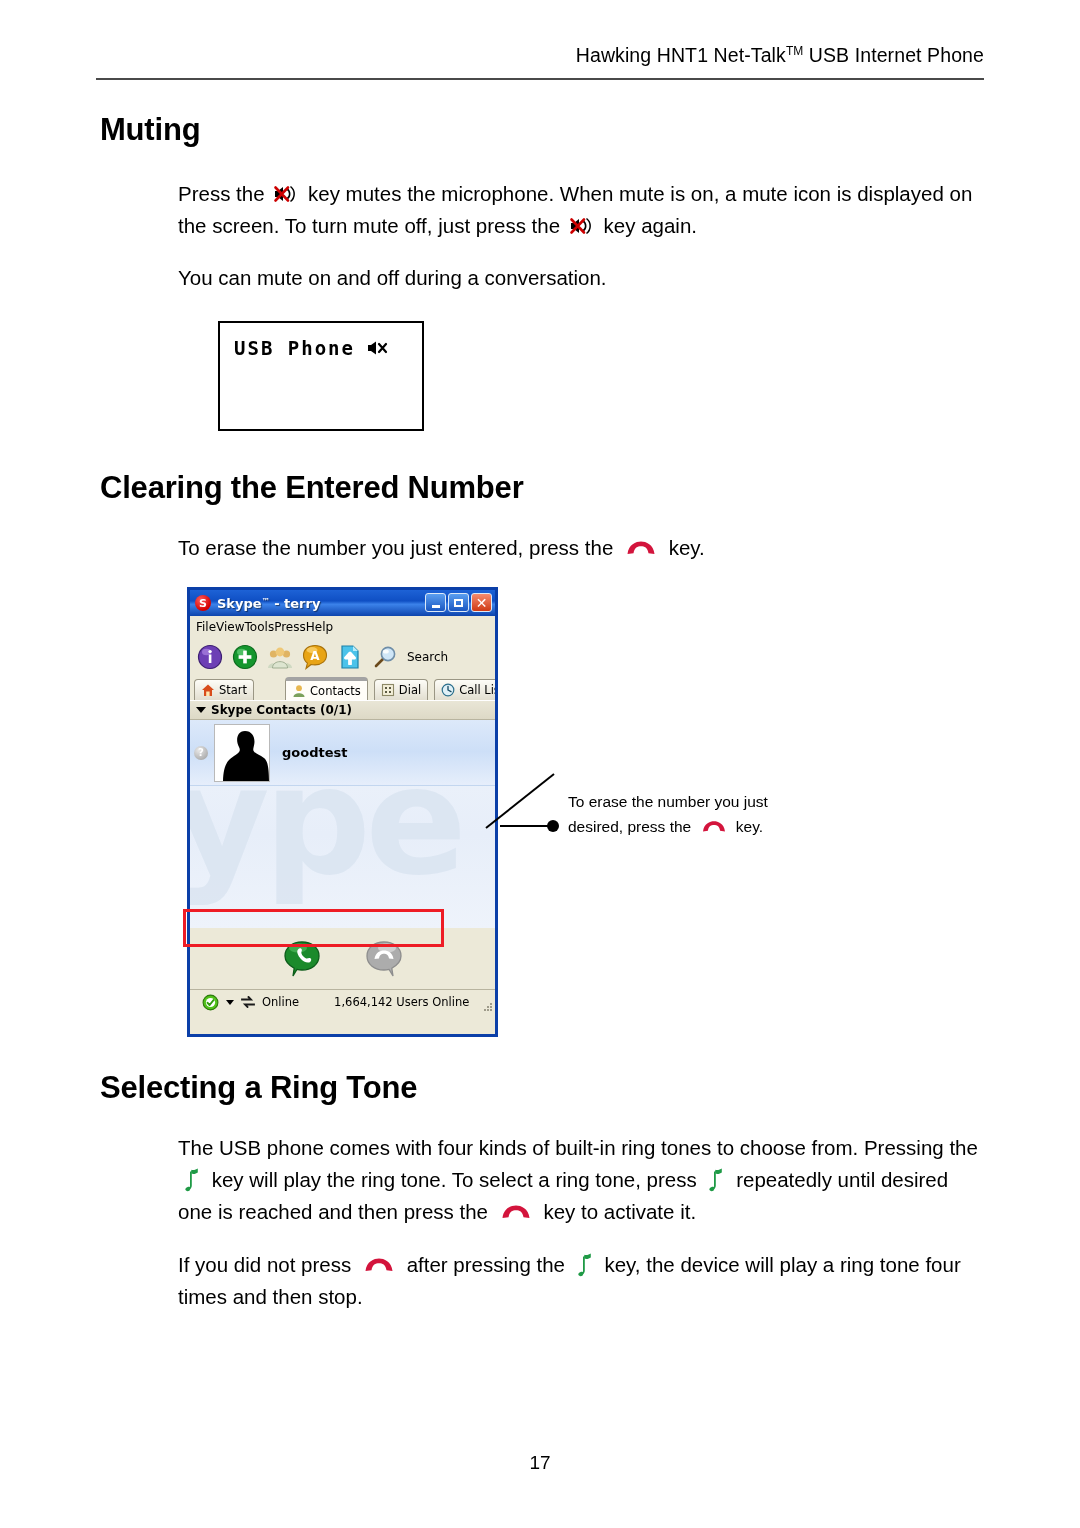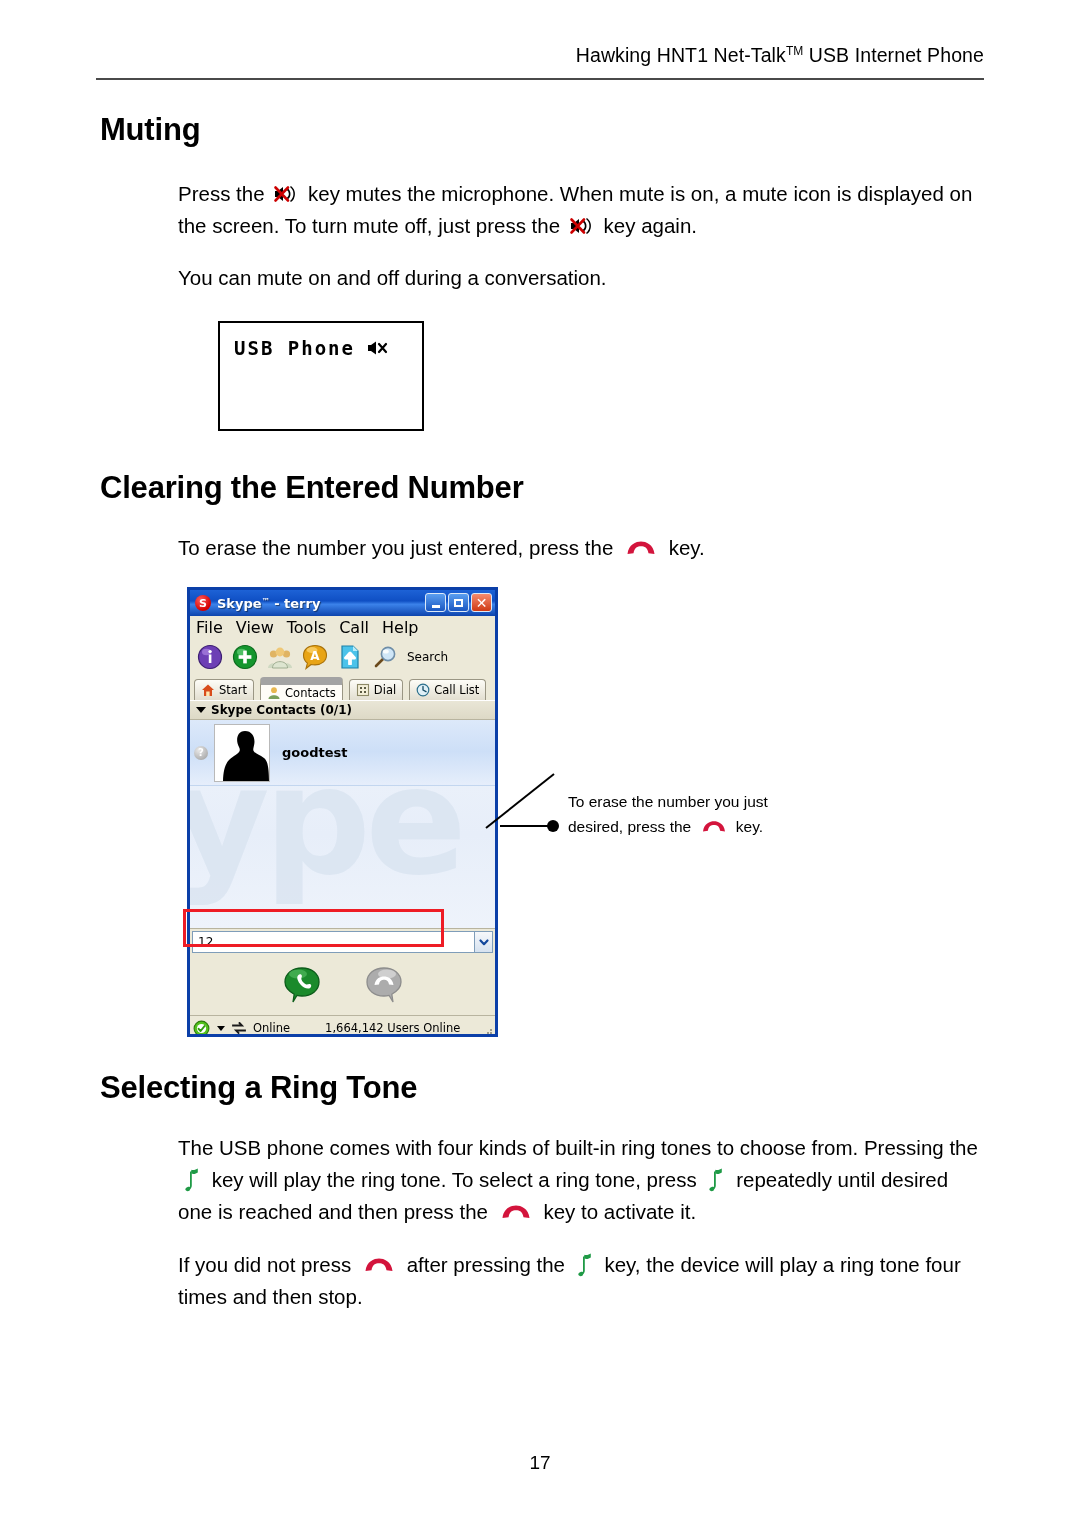--- a/index.html
+++ b/index.html
@@ -117,22 +117,22 @@
   .sk-btn.max { align-items: center; padding: 0; }
   .sk-btn.max i { width: 9px; height: 8px; background: transparent; border: 2px solid #fff; }
   .sk-btn.close {
     background: linear-gradient(to bottom,#f58b6e,#cf3a14);
     align-items: center; padding: 0; color: #fff;
     font-size: 14px; font-weight: bold; line-height: 1;
   }
 
   .sk-menu {
     height: 22px; background: #ece9d8;
-    display: flex; align-items: center; padding-left: 6px; gap: 13px;
-    font-size: 16px; color: #000;
+    display: flex; align-items: center; padding-left: 6px; 
+    font-size: 12px; color: #000;
   }
   .sk-toolbar {
     height: 38px; background: #ece9d8;
     display: flex; align-items: center; padding-left: 7px; gap: 9px;
   }
   .tb-ico { width: 26px; height: 26px; flex: 0 0 auto; }
   .tb-search-label { font-size: 12px; margin-left: 0; }
 
   .sk-tabs {
     height: 24px; background: #ece9d8; display: flex; align-items: flex-end;
@@ -140,21 +140,22 @@
   }
   .sk-tab {
     height: 21px; display: flex; align-items: center; gap: 4px;
     padding: 0 6px; font-size: 11.5px;
     background: linear-gradient(to bottom,#fdfcf7,#e2ded0);
     border: 1px solid #9a9684; border-bottom: none;
     border-radius: 4px 4px 0 0; white-space: nowrap;
   }
   .sk-tab.active {
     background: #fffdf8; height: 23px; font-weight: normal;
-    border-top: 8px solid #a3a3a3;
+    border-top: 4px solid #a3a3a3;
+    margin-left: 25px;
   }
   .tab-ico { width: 14px; height: 14px; flex: 0 0 auto; }
 
   .sk-group {
     height: 20px; background: linear-gradient(to bottom,#e9e6d6,#ddd9c6);
     border-top: 1px solid #fff; border-bottom: 1px solid #b8b49f;
     display: flex; align-items: center; padding-left: 6px; gap: 5px;
     font-size: 12px; font-weight: bold;
   }
   .caret-down {
@@ -211,21 +212,21 @@
     display: flex; align-items: center; justify-content: center;
   }
   .sk-callbar {
     height: 62px; background: #ece9d8;
     display: flex; align-items: center; justify-content: center; gap: 44px;
     border-bottom: 1px solid #b8b49f;
   }
   .btn-call, .btn-hang { width: 38px; height: 38px; }
   .sk-status {
     height: 24px; background: #ece9d8; display: flex; align-items: center;
-    padding-left: 3px; gap: 7px; font-size: 11.5px; position: relative;
+    padding-left: 12px; gap: 7px; font-size: 11.5px; position: relative;
   }
   .st-presence { width: 17px; height: 17px; flex: 0 0 auto; }
   .st-caret {
     width: 0; height: 0; border-left: 4px solid transparent;
     border-right: 4px solid transparent; border-top: 5px solid #000;
   }
   .st-arrows { width: 14px; height: 12px; }
   .st-users { margin-left: 28px; }
   .st-grip {
     position: absolute; right: 2px; bottom: 2px; width: 10px; height: 10px;
@@ -455,21 +456,21 @@
             <i></i>
           </div>
         <div class="sk-btn close">✕</div>
       </div>
     </div>
 
     <div class="sk-menu">
       <span>File</span>
       <span>View</span>
       <span>Tools</span>
-      <span>Call</span>
+      <span>Press</span>
       <span>Help</span>
     </div>
 
     <div class="sk-toolbar">
       <svg class="tb-ico">
           <use href="#sym-info"></use>
         </svg>
       <svg class="tb-ico">
           <use href="#sym-add"></use>
         </svg>
@@ -526,28 +527,20 @@
         <div class="status-q">?</div>
         <div class="avatar">
           <svg width="56" height="58">
               <use href="#sym-silhouette"></use>
             </svg>
         </div>
         <div class="contact-name">goodtest</div>
       </div>
     </div>
 
-    <div class="sk-inputrow">
-      <div class="sk-input">12</div>
-      <div class="sk-combo-btn">
-        <svg width="12" height="12">
-            <use href="#sym-chevron"></use>
-          </svg>
-      </div>
-    </div>
 
     <div class="sk-callbar">
       <svg class="btn-call">
           <use href="#sym-callbtn"></use>
         </svg>
       <svg class="btn-hang">
           <use href="#sym-hangbtn"></use>
         </svg>
     </div>
 

